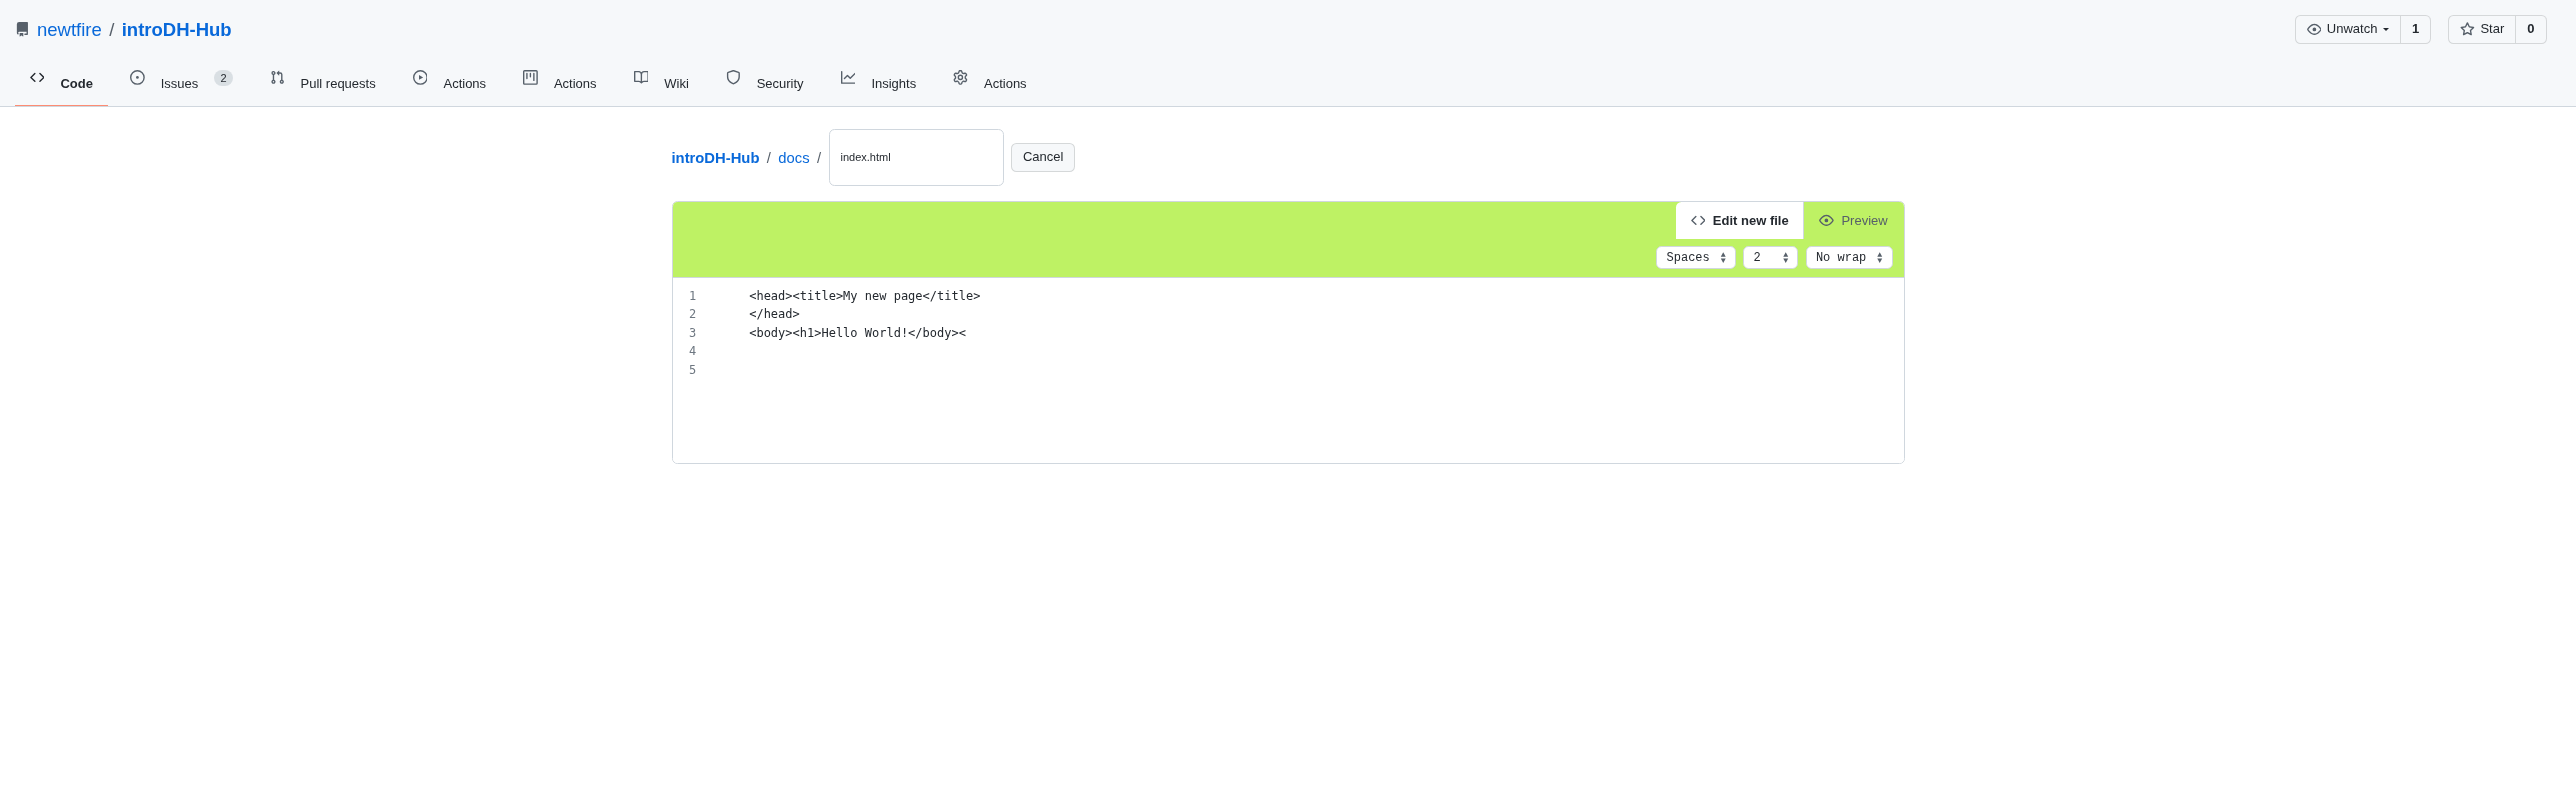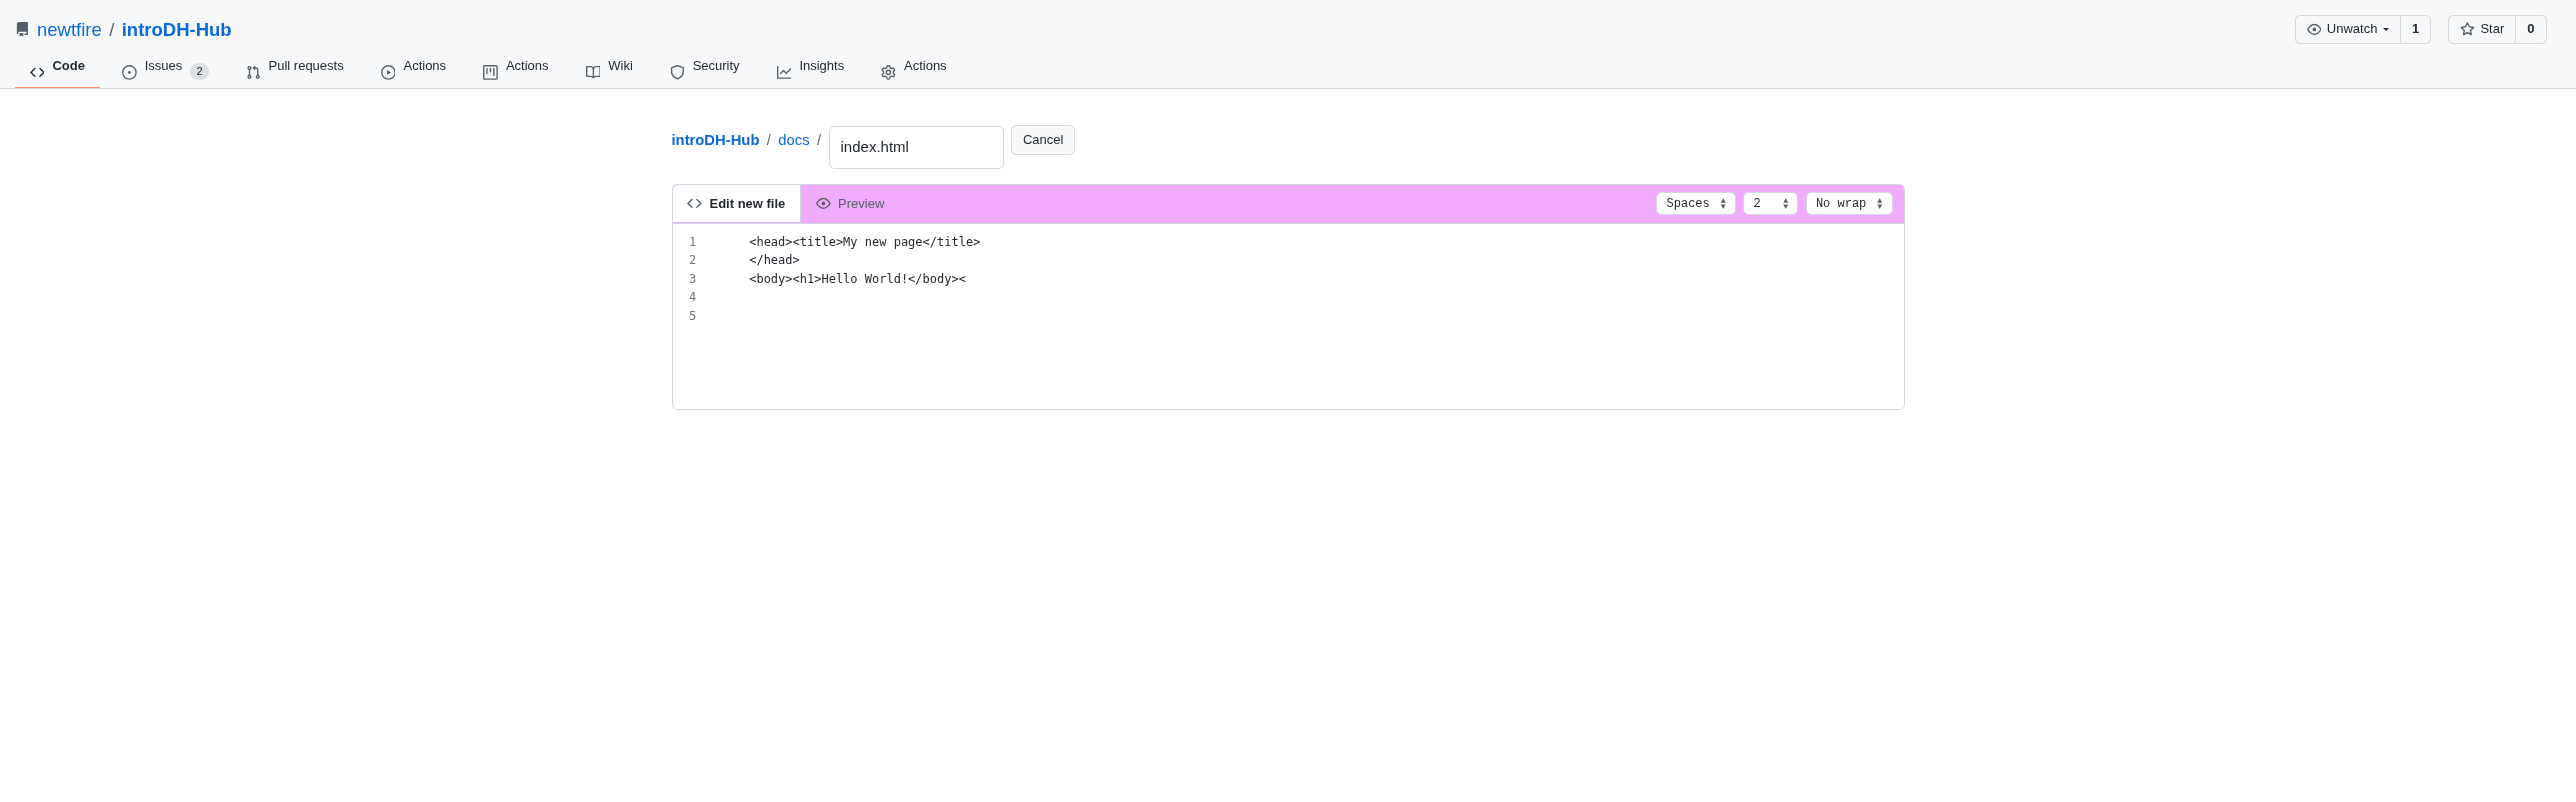--- a/index.html
+++ b/index.html
@@ -15,21 +15,21 @@
     }
     .repo-header {
       padding: 14.8px 29.5px 0 14.8px;
       background: #f6f8fa;
       border-bottom: 0.9px solid #d0d7de;
     }
     .repo-title-row {
       display: flex;
       align-items: center;
       justify-content: space-between;
-      margin-bottom: 0;
+      margin-bottom: 18px;
     }
     .repo-title {
       display: flex;
       align-items: center;
       gap: 7.4px;
       font-size: 18.5px;
       font-weight: 400;
     }
     .repo-title a {
       color: #0969da;
@@ -75,22 +75,22 @@
       padding: 4.6px 11px;
       font-weight: 600;
     }
     .repo-nav {
       display: flex;
       gap: 7.4px;
       overflow-x: auto;
     }
     .repo-nav-item {
       display: inline-flex;
-      align-items: flex-end;
-      gap: 8px;
+      align-items: flex-start;
+      gap: 16px;
       padding: 7.4px 14.8px;
       font-size: 13px;
       line-height: 28px;
       color: #24292f;
       text-decoration: none;
       border-bottom: 1.8px solid transparent;
       cursor: pointer;
       white-space: nowrap;
     }
     .repo-nav-item.selected {
@@ -127,41 +127,41 @@
       font-size: 14.8px;
     }
     .breadcrumb-row a {
       color: #0969da;
       text-decoration: none;
     }
     .breadcrumb-row .sep {
       color: #57606a;
     }
     .filename-input {
-      font-size: 15px;
-      padding: 11px 11px;
+      font-size: 11px;
+      padding: 18px 11px;
       line-height: 18.5px;
       color: #24292f;
       background: #ffffff;
       border: 0.9px solid #d0d7de;
       border-radius: 5.5px;
       width: 175px;
-      margin-top: 15px;
     }
     .editor-box {
       border: 0.9px solid #d0d7de;
       border-radius: 5.5px;
       overflow: hidden;
     }
     .editor-tabs {
       display: flex;
-      align-items: flex-start;
+      align-items: flex-end;
       justify-content: space-between;
-      background: #f0abfc;
+      background: #bef264;
       border-bottom: 0.9px solid #d0d7de;
+      flex-direction: column;
     }
     .editor-tabs-left {
       display: flex;
     }
     .editor-tab {
       display: inline-flex;
       align-items: center;
       gap: 7.4px;
       padding: 11px 14.8px;
       font-size: 13px;

